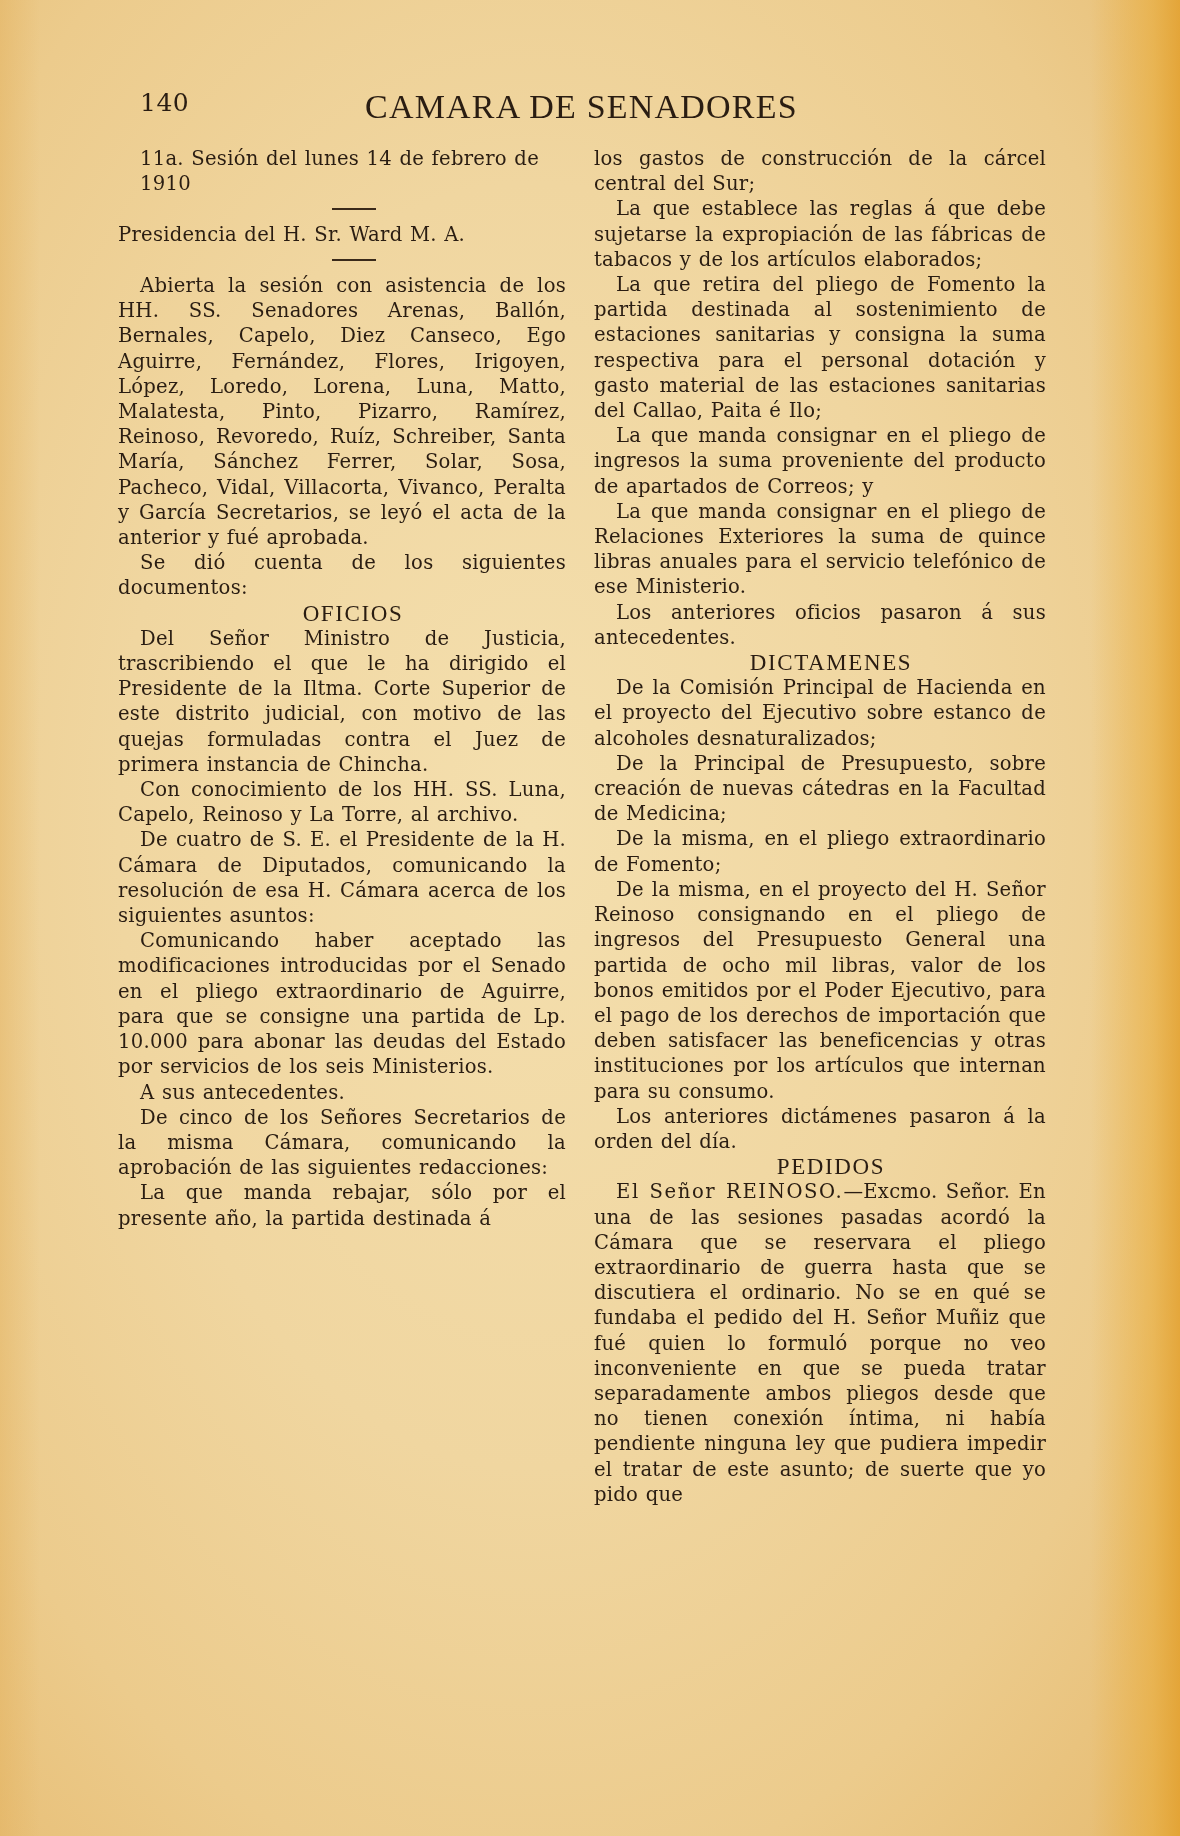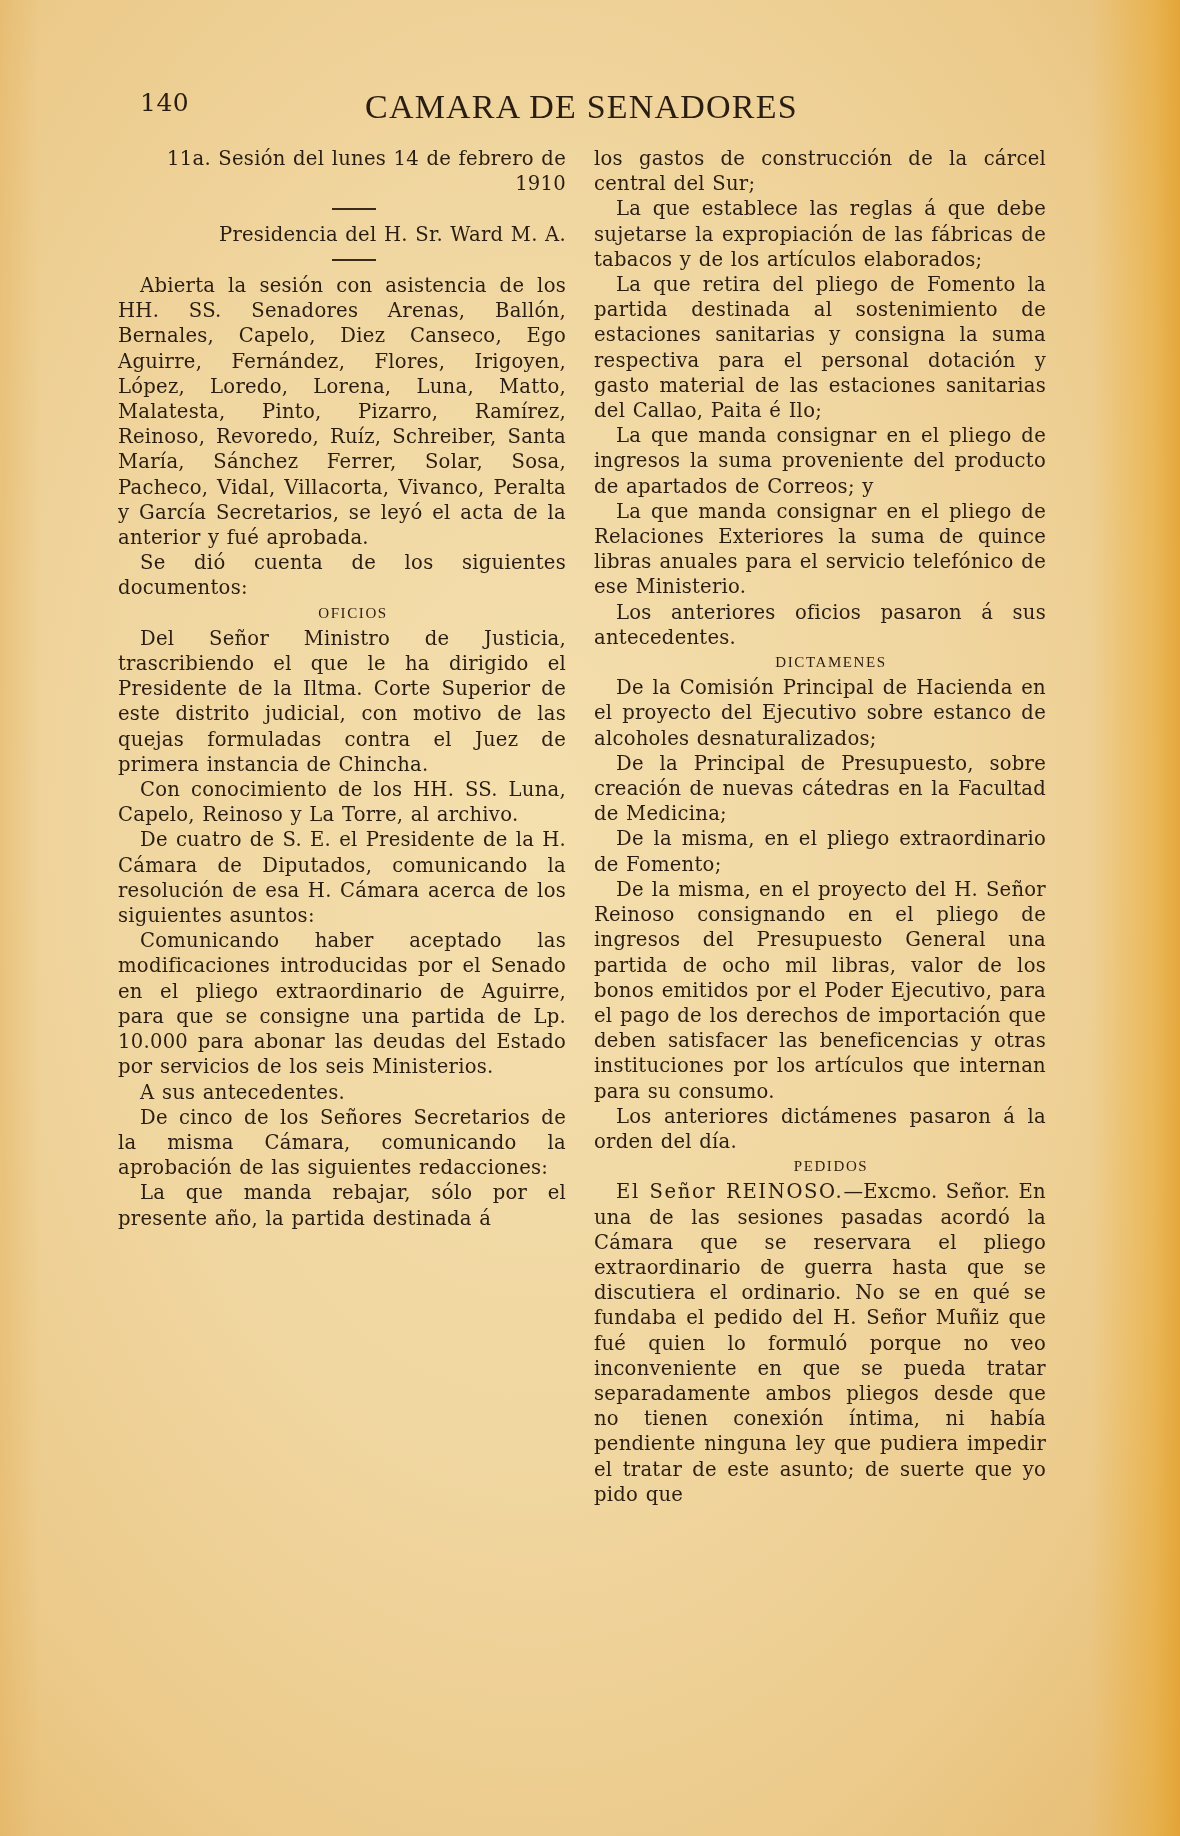--- a/index.html
+++ b/index.html
@@ -78,45 +78,45 @@
     }
     .column p {
       margin: 0;
       text-indent: 22px;
       hyphens: auto;
     }
     .column p.cont {
       text-indent: 0;
     }
     .session-title {
-      text-align: right;
+      text-align: left;
       margin: 0 0 0 0;
       line-height: 25px;
       padding-left: 22px;
     }
     .rule {
       width: 44px;
       height: 0;
       border-top: 2px solid #3a2a1a;
       margin: 12px auto 12px auto;
       position: relative;
       left: 12px;
     }
     .presidency {
-      text-align: right;
+      text-align: left;
       margin: 0;
       line-height: 25px;
     }
     .section-heading {
       text-align: center;
       letter-spacing: 1.6px;
       margin: 0;
       line-height: 25.2px;
       font-family: "Liberation Serif", serif;
-      font-size: 15px;
+      font-size: 23px;
     }
     .speaker {
       letter-spacing: 1.6px;
     }
   </style>
 </head>
 <body>
 
 <div class="paper"></div>
 

